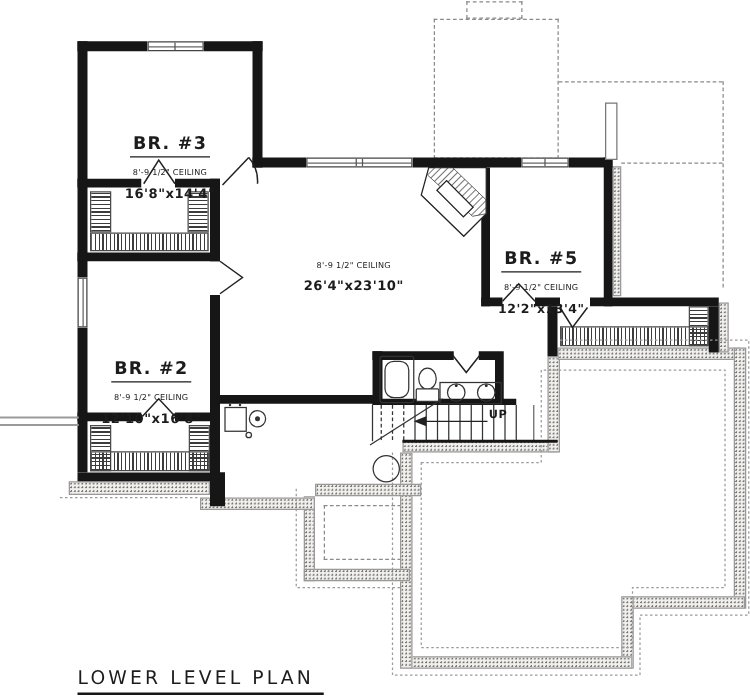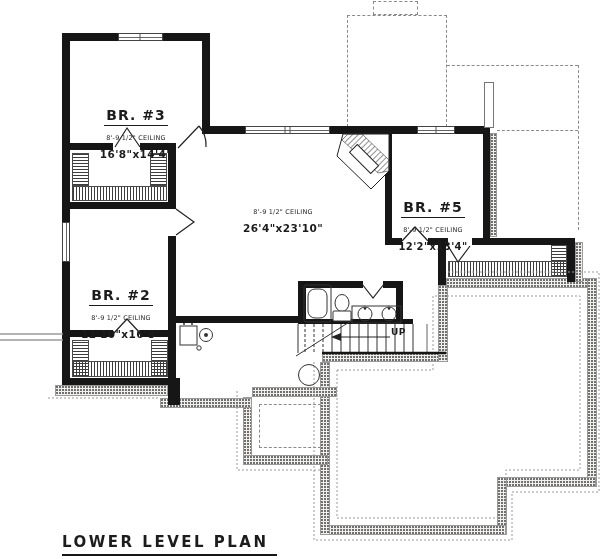--- a/index.html
+++ b/index.html
@@ -21,21 +21,21 @@
   .dot-h{position:absolute;height:0;border-top:1px dashed #8a8a8a;}
   .dot-v{position:absolute;width:0;border-left:1px dashed #8a8a8a;}
   svg.ovl{position:absolute;left:0;top:0;pointer-events:none;}
   .room{position:absolute;text-align:center;line-height:1.12;}
   .rname{display:inline-block;font-weight:bold;font-size:14px;letter-spacing:1px;
          border-bottom:1.5px solid #1c1c1c;padding:0 2px 1px;margin-top:48px;}
   .rceil{font-size:6.5px;letter-spacing:.2px;margin-top:1px;white-space:nowrap;}
   .rdims{font-size:10.5px;font-weight:bold;letter-spacing:.4px;white-space:nowrap;}
   .rec .rname{font-size:17px;}
   .up-label{position:absolute;left:391px;top:327px;font-size:9px;font-weight:bold;letter-spacing:.5px;}
-  .title{position:absolute;left:62px;top:533px;font-size:15px;font-weight:bold;letter-spacing:2.5px;
+  .title{position:absolute;left:62px;top:533px;font-size:15px;font-weight:normal;letter-spacing:2.5px;
          border-bottom:2.5px solid #161616;padding:0 8px 3px 0;}
 </style>
 </head>
 <body>
 
 <div id="plan">
 
   <div class="dash-rect" style="left:347px;top:15px;width:100px;height:112px;"></div>
   <div class="dash-rect" style="left:373px;top:1px;width:45px;height:14px;"></div>
   <div class="dot-h" style="left:447px;top:65px;width:131px;"></div>

